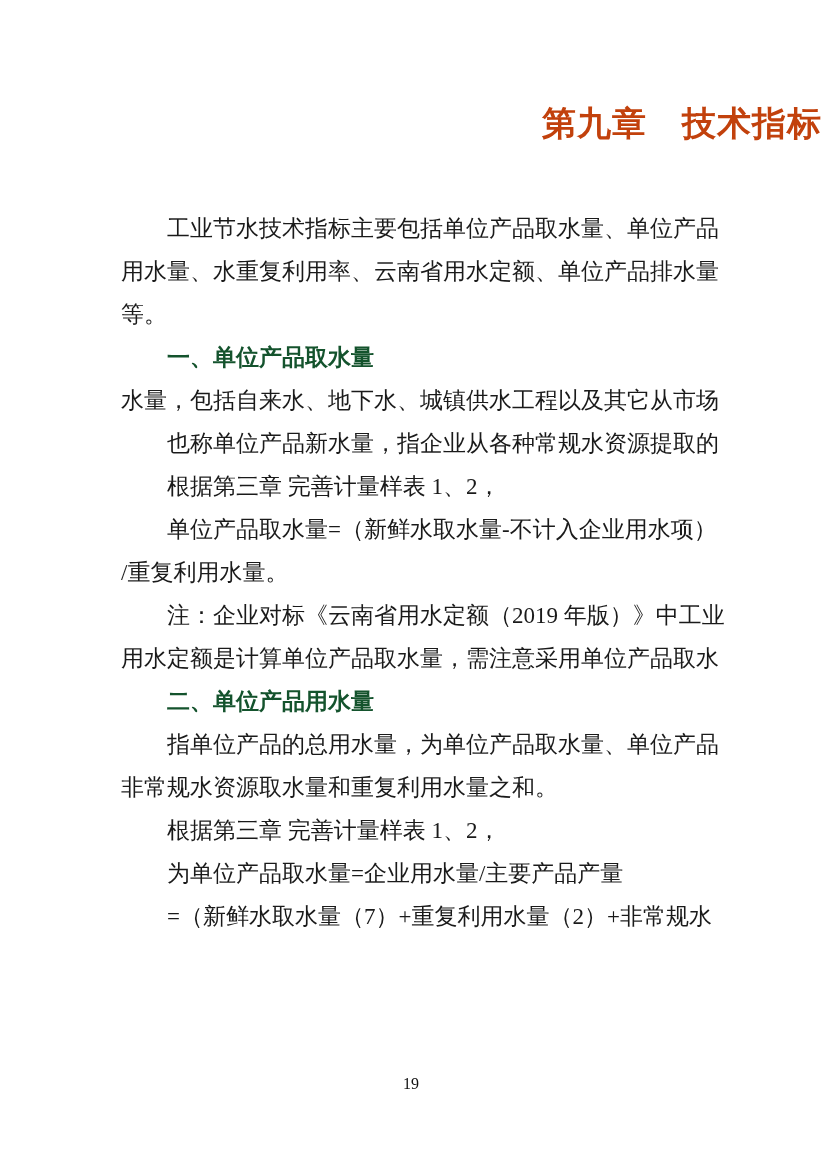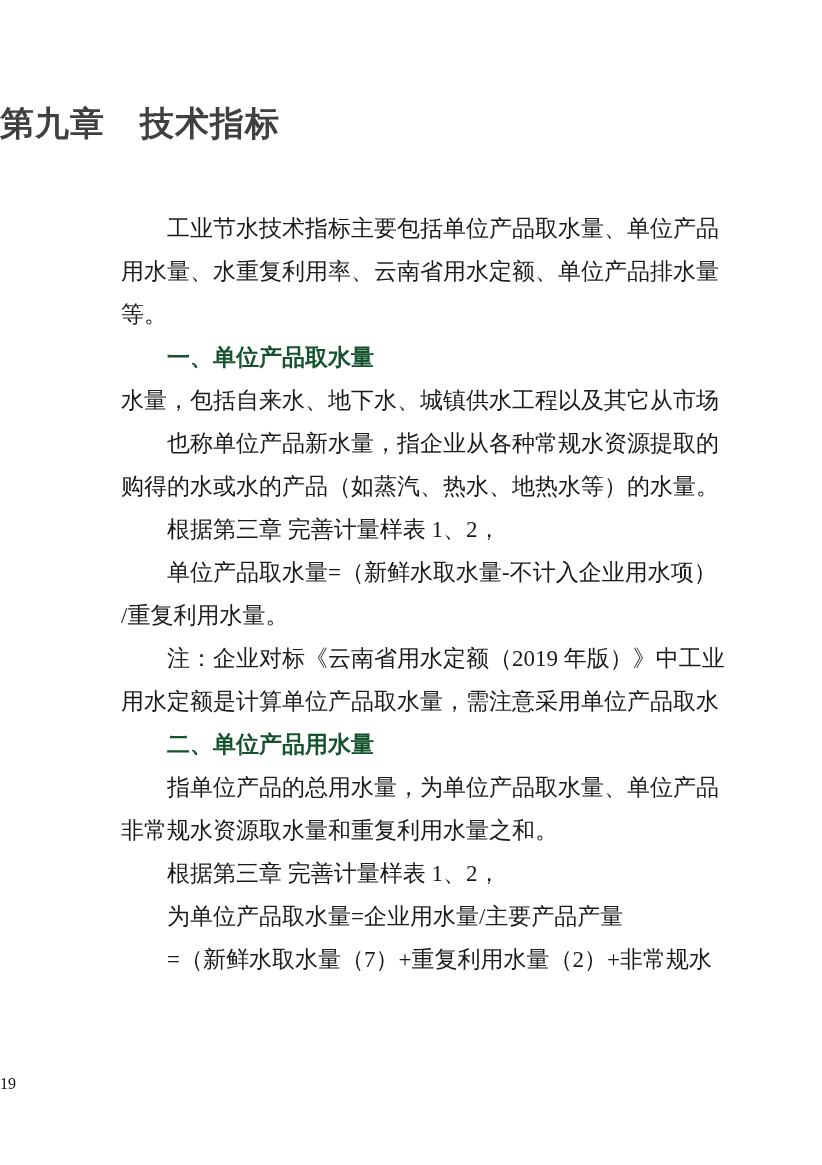--- a/index.html
+++ b/index.html
@@ -11,25 +11,25 @@
     background: #ffffff;
     overflow: hidden;
     font-family: "Liberation Serif", "DejaVu Serif", serif;
     color: #1a1a1a;
   }
   .doc-title {
     position: absolute;
     top: 101px;
     left: 0;
     width: 100%;
-    text-align: left;
+    text-align: right;
     font-family: "Liberation Serif", "DejaVu Serif", serif;
     font-size: 34px;
     font-weight: bold;
-    color: #404040;
+    color: #c2410c;
     line-height: 46px;
     letter-spacing: 1px;
   }
   .content {
     position: absolute;
     top: 207px;
     left: 121px;
     width: 588px;
   }
   .line {
@@ -43,42 +43,41 @@
   .heading {
     font-family: "Liberation Sans", "DejaVu Sans", sans-serif;
     font-weight: 700;
     color: #14532d;
   }
   .footer {
     position: absolute;
     top: 1072px;
     left: 0;
     width: 100%;
-    text-align: left;
+    text-align: center;
     font-size: 16px;
     line-height: 24px;
     color: #111111;
     font-family: "Liberation Serif", "DejaVu Serif", serif;
   }
 </style>
 </head>
 <body>
 
 <div class="page">
 
   <div class="doc-title">第九章　技术指标</div>
 
   <div class="content">
     <div class="line indent">工业节水技术指标主要包括单位产品取水量、单位产品</div>
     <div class="line">用水量、水重复利用率、云南省用水定额、单位产品排水量</div>
     <div class="line">等。</div>
     <div class="line indent heading">一、单位产品取水量</div>
     <div class="line">水量，包括自来水、地下水、城镇供水工程以及其它从市场</div>
     <div class="line indent">也称单位产品新水量，指企业从各种常规水资源提取的</div>
-    <div class="line">购得的水或水的产品（如蒸汽、热水、地热水等）的水量。</div>
     <div class="line indent">根据第三章 完善计量样表 1、2，</div>
     <div class="line indent">单位产品取水量=（新鲜水取水量-不计入企业用水项）</div>
     <div class="line">/重复利用水量。</div>
     <div class="line indent">注：企业对标《云南省用水定额（2019 年版）》中工业</div>
     <div class="line">用水定额是计算单位产品取水量，需注意采用单位产品取水</div>
     <div class="line indent heading">二、单位产品用水量</div>
     <div class="line indent">指单位产品的总用水量，为单位产品取水量、单位产品</div>
     <div class="line">非常规水资源取水量和重复利用水量之和。</div>
     <div class="line indent">根据第三章 完善计量样表 1、2，</div>
     <div class="line indent">为单位产品取水量=企业用水量/主要产品产量</div>

